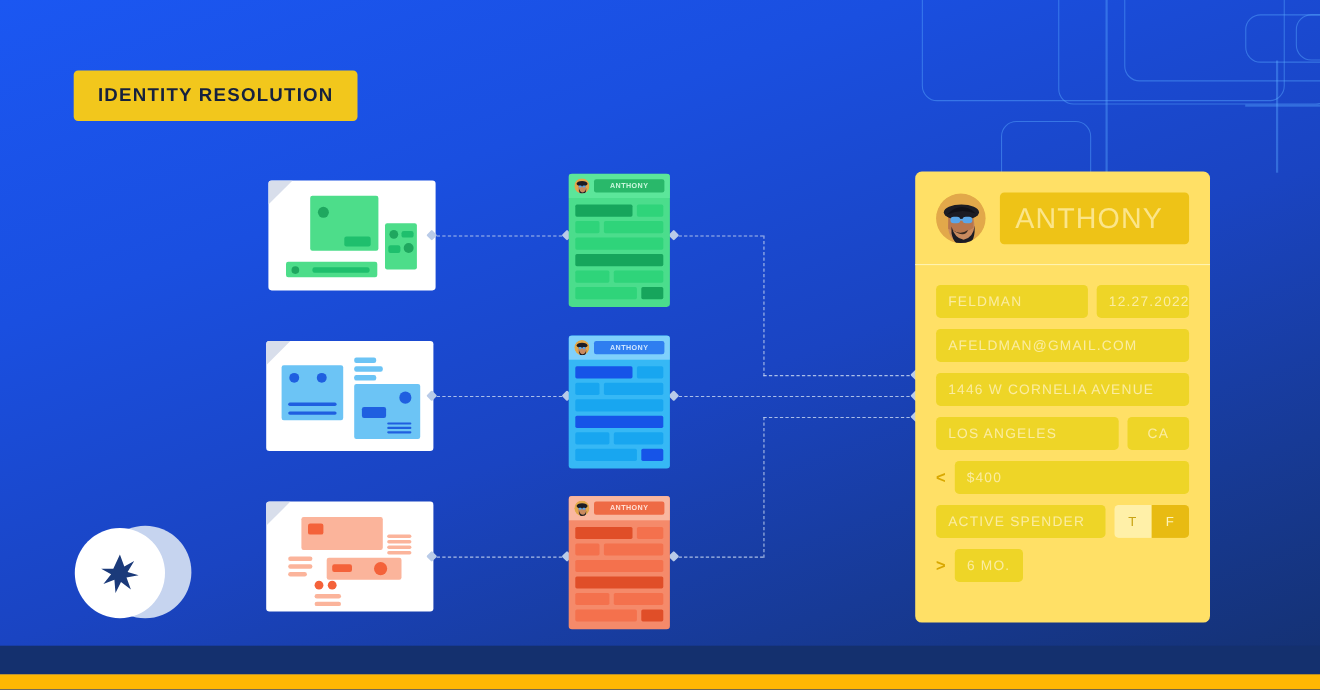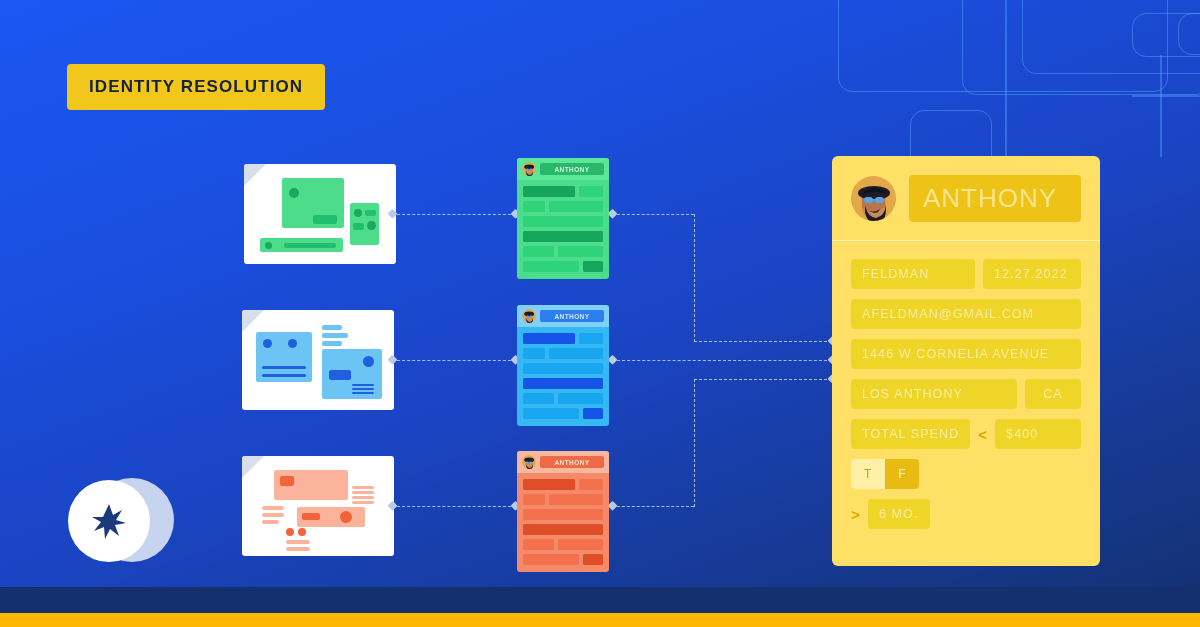--- a/index.html
+++ b/index.html
@@ -356,44 +356,44 @@
           <rect x="21.5" y="23" width="3" height="1.6" fill="#5aa6e8"></rect>
           <path d="M15 33 q7 5 14 0 q-3 8 -14 0 Z" fill="#3a2a20"></path>
         </svg>
       </div>
       <div class="name-field">ANTHONY</div>
     </div>
 
     <div class="profile-body">
       <div class="frow">
         <div class="pill" style="flex:1;">FELDMAN</div>
-        <div class="pill" style="width:98px;">12.27.2022</div>
+        <div class="pill" style="width:84px;">12.27.2022</div>
       </div>
 
 
       <div class="frow">
         <div class="pill" style="flex:1;">AFELDMAN@GMAIL.COM</div>
       </div>
 
       <div class="frow">
         <div class="pill" style="flex:1;">1446 W CORNELIA AVENUE</div>
       </div>
 
       <div class="frow">
-        <div class="pill" style="flex:1;">LOS ANTHONY</div>
+        <div class="pill" style="flex:1;">LOS ANGELES</div>
         <div class="pill" style="width:56px;text-align:center;">CA</div>
       </div>
 
       <div class="frow">
-        <div class="pill">TOTAL SPEND</div>
         <div class="op">&lt;</div>
         <div class="pill" style="flex:1;">$400</div>
       </div>
 
       <div class="frow">
+        <div class="pill" style="flex:1;">ACTIVE SPENDER</div>
         <div class="tf">
           <span class="t">T</span>
           <span class="f">F</span>
         </div>
       </div>
 
       <div class="frow">
         <div class="op">&gt;</div>
         <div class="pill" style="width:62px;text-align:center;">6 MO.</div>
       </div>

